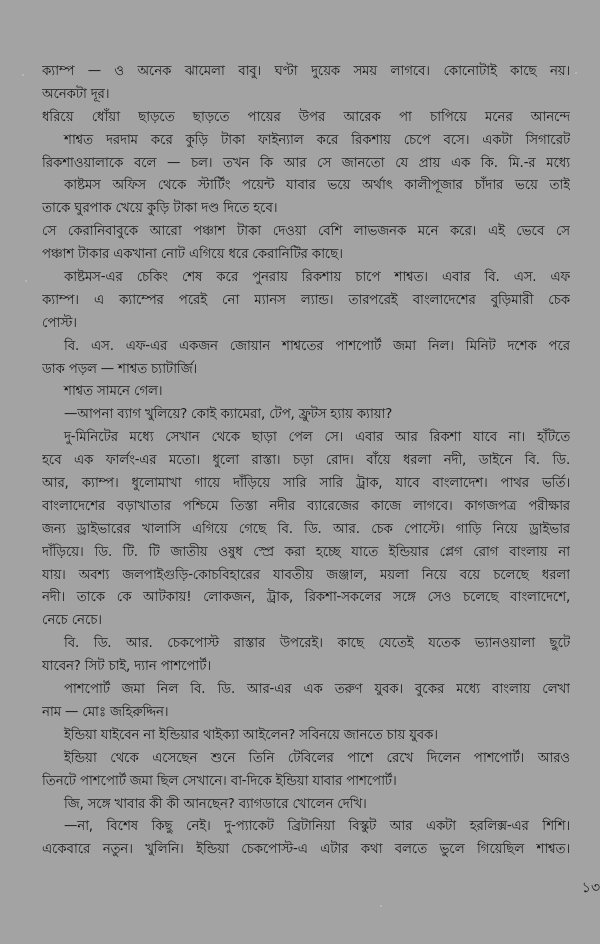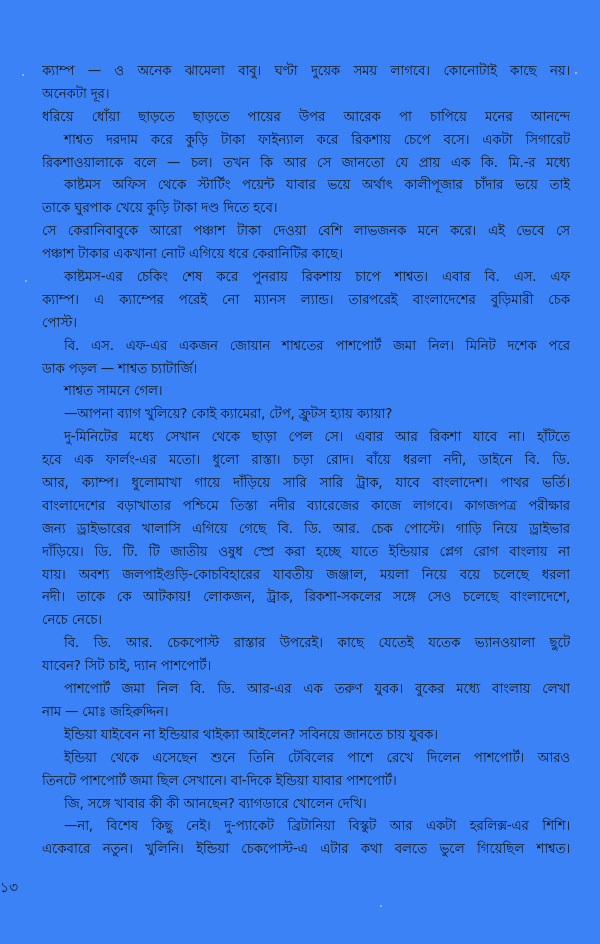--- a/index.html
+++ b/index.html
@@ -13,21 +13,21 @@
     position: relative;
     overflow: hidden;
     font-family: "DejaVu Sans", "Liberation Sans", sans-serif;
     color: #1a1a1a;
   }
   .page {
     position: absolute;
     left: 0; top: 0;
     width: 600px;
     height: 944px;
-    background: #3b82f6;
+    background: #a3a3a3;
   }
   .text-block {
     position: absolute;
     left: 42px;
     top: 60px;
     width: 528px;
   }
   .line {
     display: block;
     height: 22.9px;
@@ -43,21 +43,21 @@
     text-align-last: left;
   }
   .line.indent {
     padding-left: 22px;
   }
   .page-number {
     position: absolute;
     left: 0;
     width: 600px;
     top: 876px;
-    text-align: left;
+    text-align: right;
     font-size: 14px;
     color: #1a1a1a;
   }
   .speck {
     position: absolute;
     width: 2px; height: 2px;
     border-radius: 50%;
     background: #bdbdbd;
   }
 </style>

